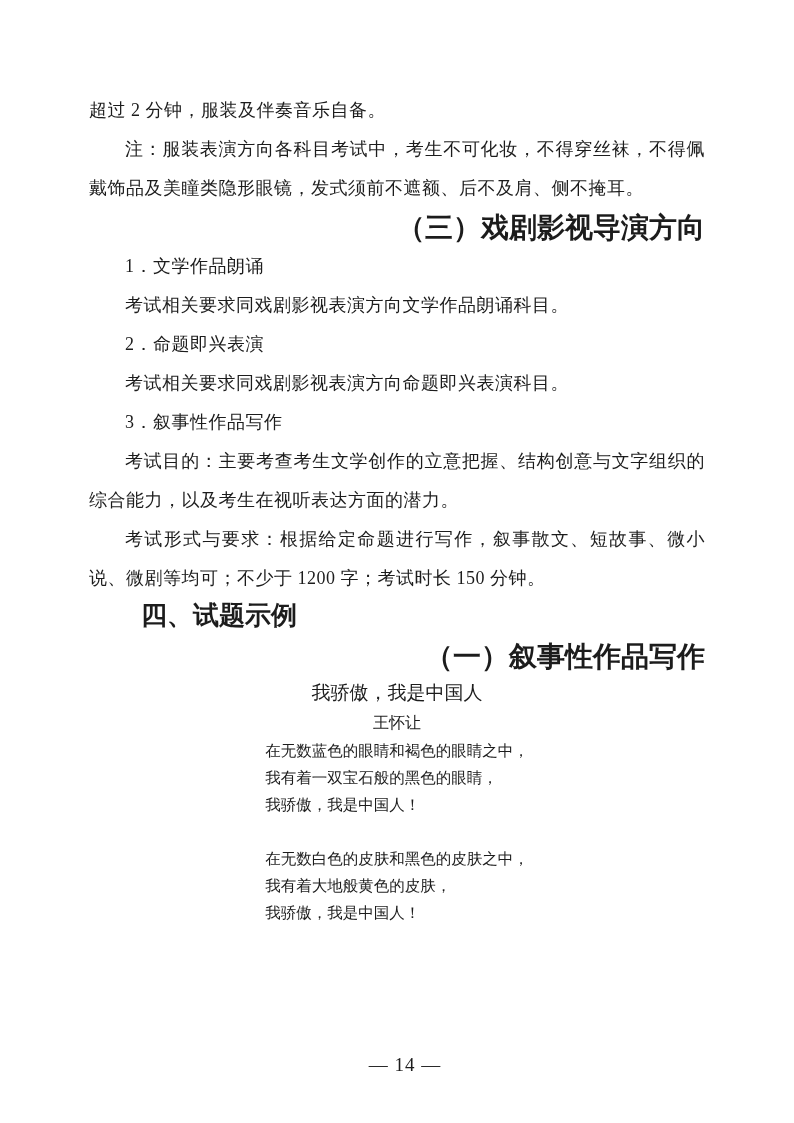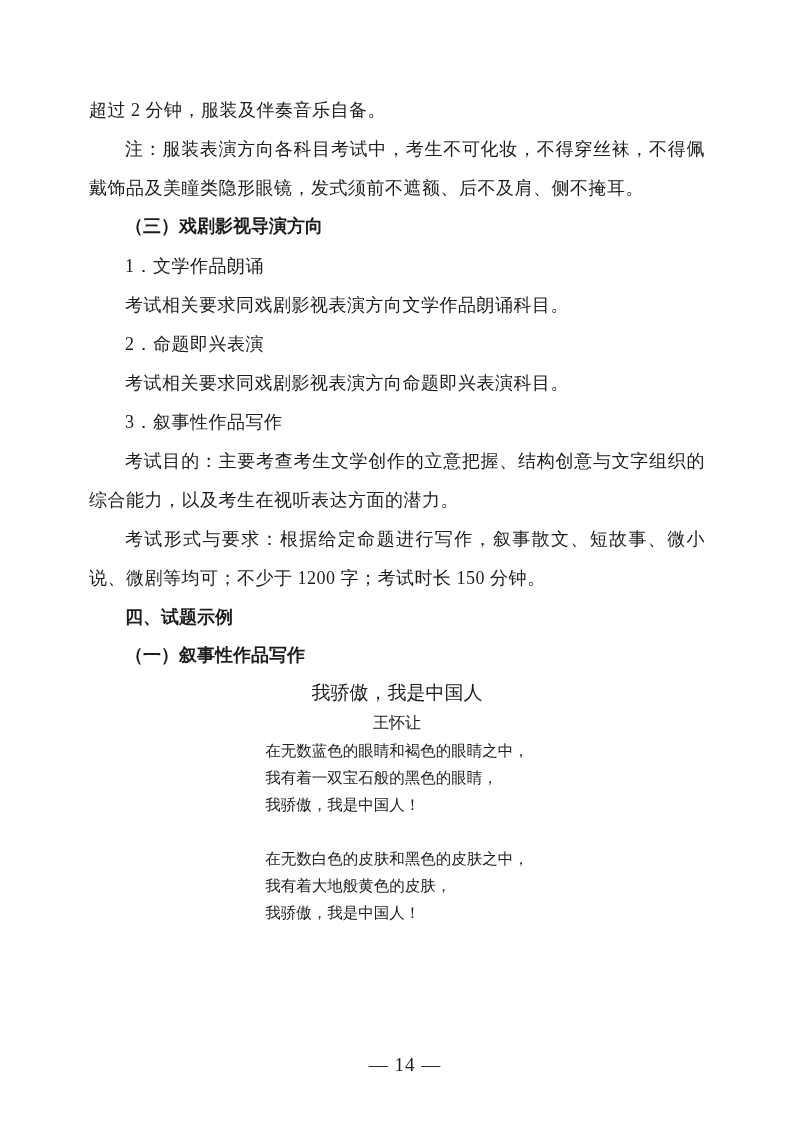--- a/index.html
+++ b/index.html
@@ -24,32 +24,33 @@
     font-weight: normal;
   }
   .body-para {
     font-size: 18px;
     line-height: 39px;
     text-align: justify;
     letter-spacing: 0.5px;
   }
   .indent { text-indent: 2em; }
   .kaiti-bold {
-    font-size: 18px;
+    font-size: 28px;
+    line-height: 39px;
+    font-weight: bold;
+    text-indent: 2em;
+    font-family: Liberation Serif, serif;
+    text-align: right;
+  }
+  .heiti-bold {
+    font-size: 26px;
     line-height: 39px;
     font-weight: bold;
     text-indent: 2em;
     font-family: Liberation Mono, monospace;
-  }
-  .heiti-bold {
-    font-size: 18px;
-    line-height: 39px;
-    font-weight: bold;
-    text-indent: 2em;
-    font-family: Liberation Serif, serif;
   }
   .example-label {
     font-size: 20px;
     line-height: 39px;
     text-indent: 2em;
   }
   .poem {
     margin-top: 2px;
     text-align: center;
   }

